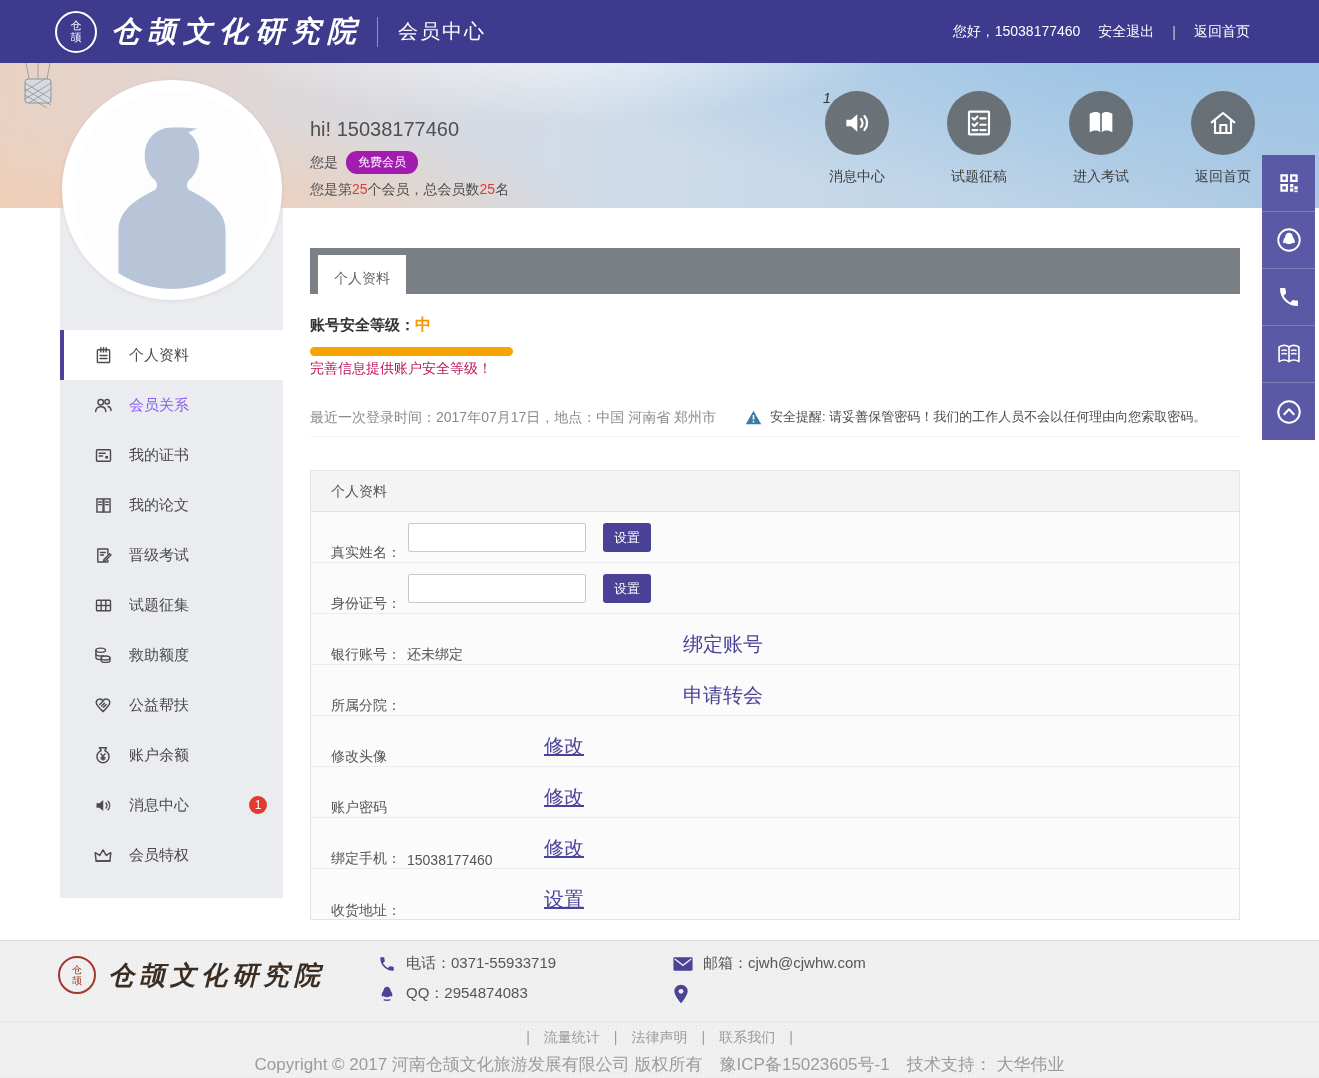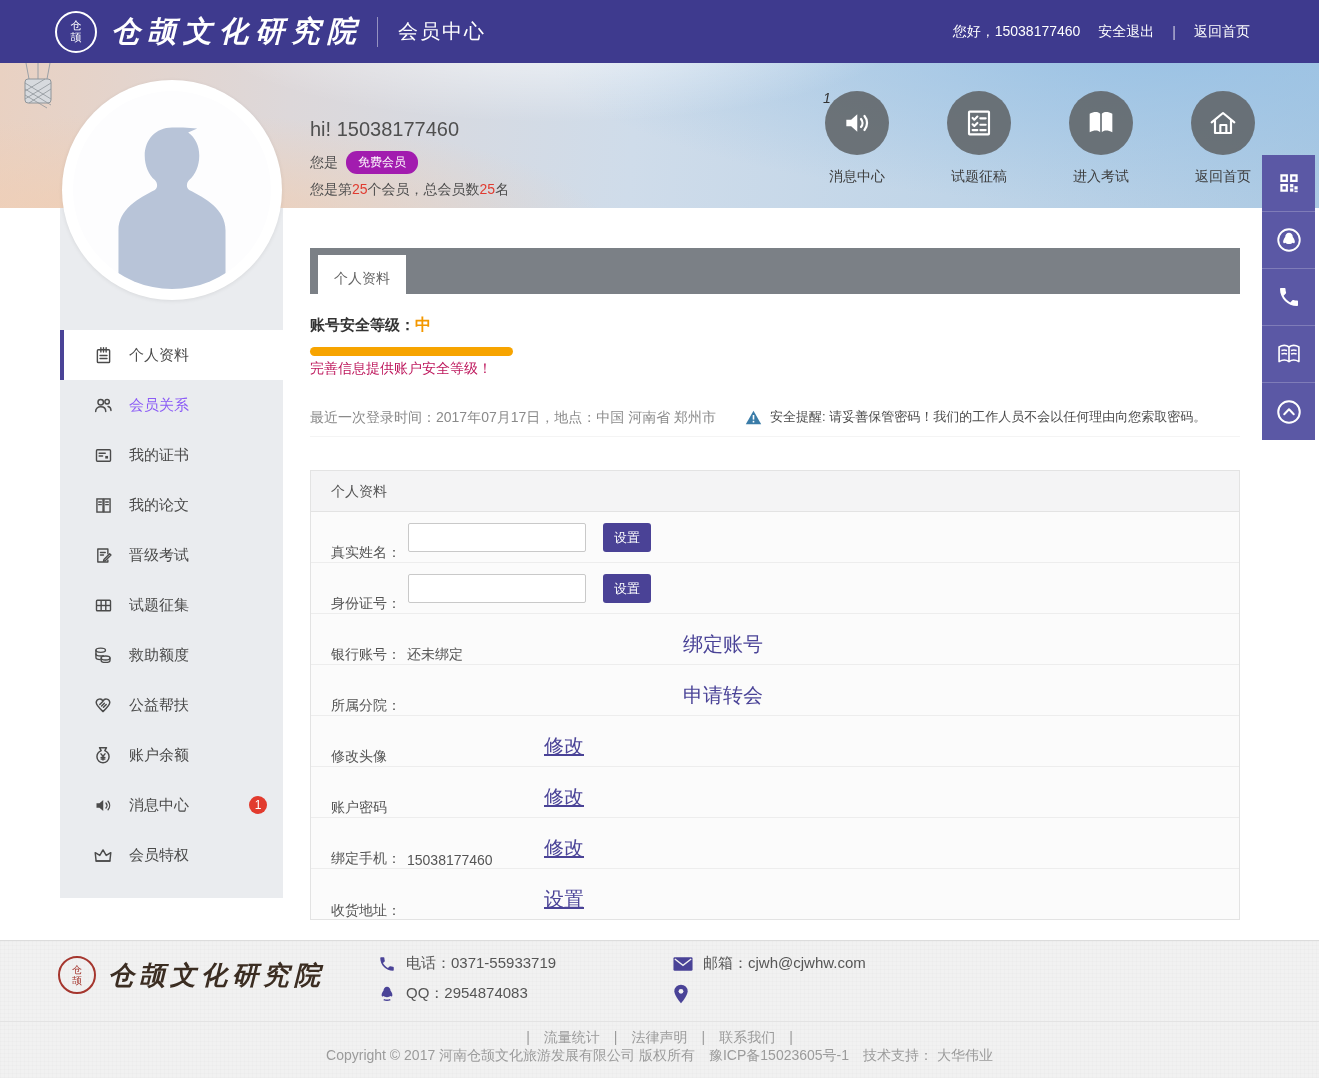--- a/index.html
+++ b/index.html
@@ -92,21 +92,21 @@
   .flogo { position:absolute; left:58px; top:15px; display:flex; align-items:center; }
   .fseal { width:38px; height:38px; border:2px solid #a5362e; border-radius:50%; display:flex; flex-direction:column; align-items:center; justify-content:center; color:#a5362e; font-size:10px; line-height:11px; font-family:"DejaVu Serif", serif; }
   .fbrand { margin-left:12px; color:#3b2d22; font-size:26px; font-weight:bold; font-style:italic; font-family:"DejaVu Serif", serif; letter-spacing:5px; white-space:nowrap; }
   .fcontact { position:absolute; display:flex; align-items:center; gap:10px; font-size:15px; color:#555; }
   .fc1 { left:378px; top:13px; } .fc2 { left:378px; top:43px; }
   .fc3 { left:673px; top:13px; } .fc4 { left:673px; top:43px; }
   .bottombar { position:absolute; left:0; top:80px; width:1319px; border-top:1px solid #e3e3e3; text-align:center; }
   .blinks { margin-top:7px; font-size:14px; color:#9b9b9b; display:flex; justify-content:center; gap:0; }
   .blinks span { margin:0 14px; }
   .blinks a { color:#9b9b9b; text-decoration:none; cursor:pointer; }
-  .bcopy { font-size:14px; color:#9b9b9b; }
+  .bcopy { margin-top:6px; font-size:17px; color:#9b9b9b; }
 </style>
 </head>
 <body>
 
 <div class="page">
 
   <div class="hdr">
     <div class="hdr-left">
       <div class="seal">
         <span>仓</span>

